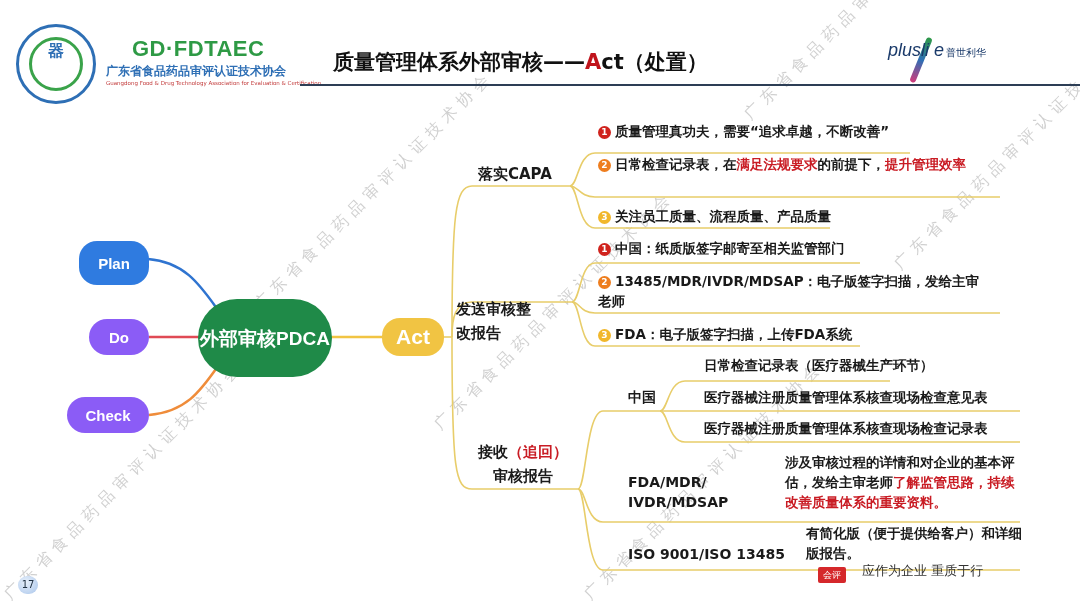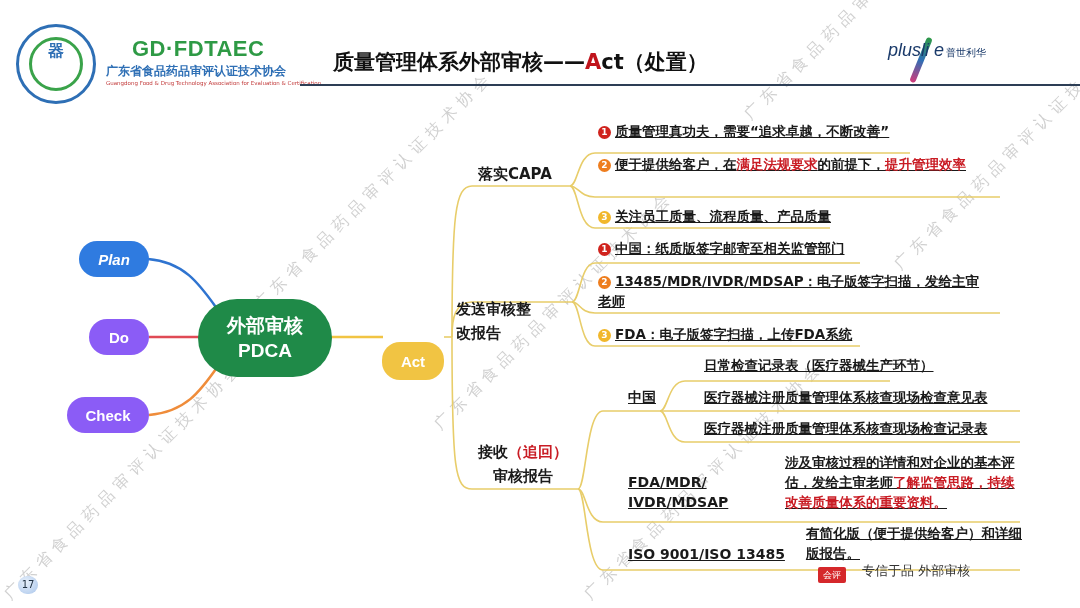--- a/index.html
+++ b/index.html
@@ -21,29 +21,29 @@
   .title .red { color:#c0141c; }
   .header-rule { left:300px; top:84px; width:780px; height:1.5px; background:#2d3e55; }
   .brand { left:888px; top:40px; font-size:18px; font-style:italic; color:#1a3a6a;
     font-family:"Liberation Sans",sans-serif; }
   .brand-cn { left:946px; top:46px; font-size:10px; color:#1a3a6a; }
   .brand-slash { left:918px; top:36px; width:6px; height:48px; transform:rotate(22deg);
     background:linear-gradient(#2e9a45,#2e6fb5,#d23a7a); border-radius:3px; }
   
   .pill { display:flex; align-items:center; justify-content:center; color:#fff; font-weight:bold;
     font-family:"Liberation Sans",sans-serif; border-radius:18px; }
-  .pill-plan { left:79px; top:241px; width:70px; height:36px; background:#2f7be0; font-size:15px;font-style:italic; }
+  .pill-plan { left:79px; top:241px; width:70px; height:44px; background:#2f7be0; font-size:15px; }
   .pill-do { left:89px; top:319px; width:60px; height:36px; background:#8b5cf6; font-size:15px; }
   .pill-check { left:67px; top:397px; width:82px; height:36px; background:#8b5cf6; font-size:15px; }
   .pill-center { left:198px; top:299px; width:134px; height:78px; border-radius:39px; background:#1f8a48;
-    flex-direction:column; font-size:19px; line-height:25px; }
-  .pill-act { left:382px; top:318px; width:62px; height:38px; background:#f1c443; font-size:15px;margin-top:24px; }
+    flex-direction:row; font-size:19px; line-height:25px; }
+  .pill-act { left:382px; top:318px; width:62px; height:38px; background:#f1c443; font-size:21px; }
   
   .branch { font-size:15px; font-weight:bold; color:#1a1a1a; line-height:24px; white-space:nowrap; }
-  .item { font-size:13.5px; font-weight:bold; color:#1a1a1a; line-height:20px;text-decoration:underline; }
+  .item { font-size:13.5px; font-weight:bold; color:#1a1a1a; line-height:20px; }
   .red { color:#c91c24; }
   .badge { display:inline-block; width:13px; height:13px; border-radius:50%; color:#fff; font-size:9px;
     text-align:center; line-height:13px; margin-right:4px; vertical-align:1px; font-weight:bold; }
   .b1 { background:#d0231d; } .b2 { background:#ee7d1e; } .b3 { background:#f1b72b; }
   .slide-num { left:18px; top:576px; width:20px; height:18px; border-radius:9px;
     background:radial-gradient(circle at 40% 35%,#e7f0fb,#a9c5ea); font-size:10px; color:#234;
     text-align:center; line-height:18px; }
   .wm-badge { left:818px; top:567px; width:28px; height:16px; background:#d5282b; color:#fff; font-size:9px;
     text-align:center; line-height:16px; border-radius:2px; }
   .wm-text { left:862px; top:562px; font-size:13px; color:#333; white-space:nowrap; }
@@ -113,21 +113,21 @@
   <span>外部审核</span>
   <span>PDCA</span>
 </div>
 <div class="abs pill pill-act">Act</div>
 
 <div class="abs branch" style="left:478px;top:162px;">落实CAPA</div>
 <div class="abs item" style="left:598px;top:121px;white-space:nowrap;">
   <span class="badge b1">1</span><span>质量管理真功夫，需要“追求卓越，不断改善”</span>
 </div>
 <div class="abs item" style="left:598px;top:154px;width:385px;">
-  <span class="badge b2">2</span><span>便于提供给客户，在</span><span class="red">满足法规要求</span><span>的前提下，</span><span class="red">提升管理效率</span>
+  <span class="badge b2">2</span><span>日常检查记录表，在</span><span class="red">满足法规要求</span><span>的前提下，</span><span class="red">提升管理效率</span>
 </div>
 <div class="abs item" style="left:598px;top:206px;white-space:nowrap;">
   <span class="badge b3">3</span><span>关注员工质量、流程质量、产品质量</span>
 </div>
 
 <div class="abs branch" style="left:456px;top:253px;margin-top:44px;">
   <div>发送审核整</div>
   <div>改报告</div>
 </div>
 <div class="abs item" style="left:598px;top:238px;white-space:nowrap;">
@@ -156,13 +156,13 @@
 </div>
 <div class="abs item" style="left:785px;top:452px;width:240px;">
   <span>涉及审核过程的详情和对企业的基本评估，发给主审老师</span><span class="red">了解监管思路，持续改善质量体系的重要资料。</span>
 </div>
 
 <div class="abs item" style="left:628px;top:544px;font-size:14px;white-space:nowrap;">ISO 9001/ISO 13485</div>
 <div class="abs item" style="left:806px;top:523px;width:220px;">有简化版（便于提供给客户）和详细版报告。</div>
 
 <div class="abs slide-num">17</div>
 <div class="abs wm-badge">会评</div>
-<div class="abs wm-text">专信于品    外部审核</div>
+<div class="abs wm-text">应作为企业    重质于行</div>
 
 </body></html>

